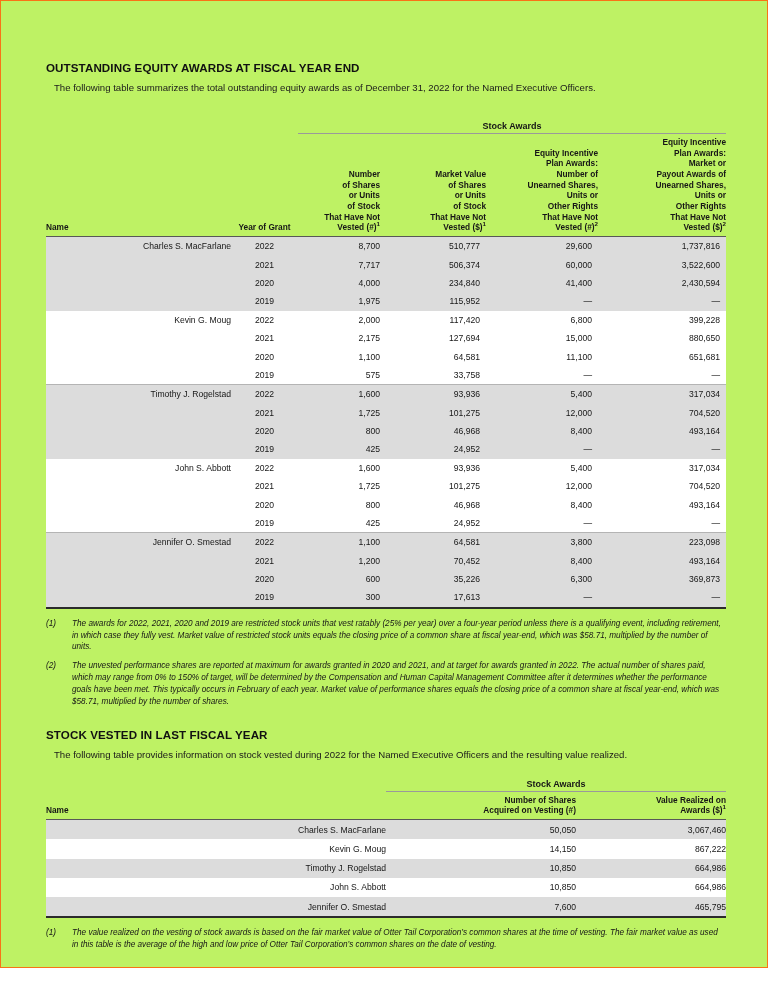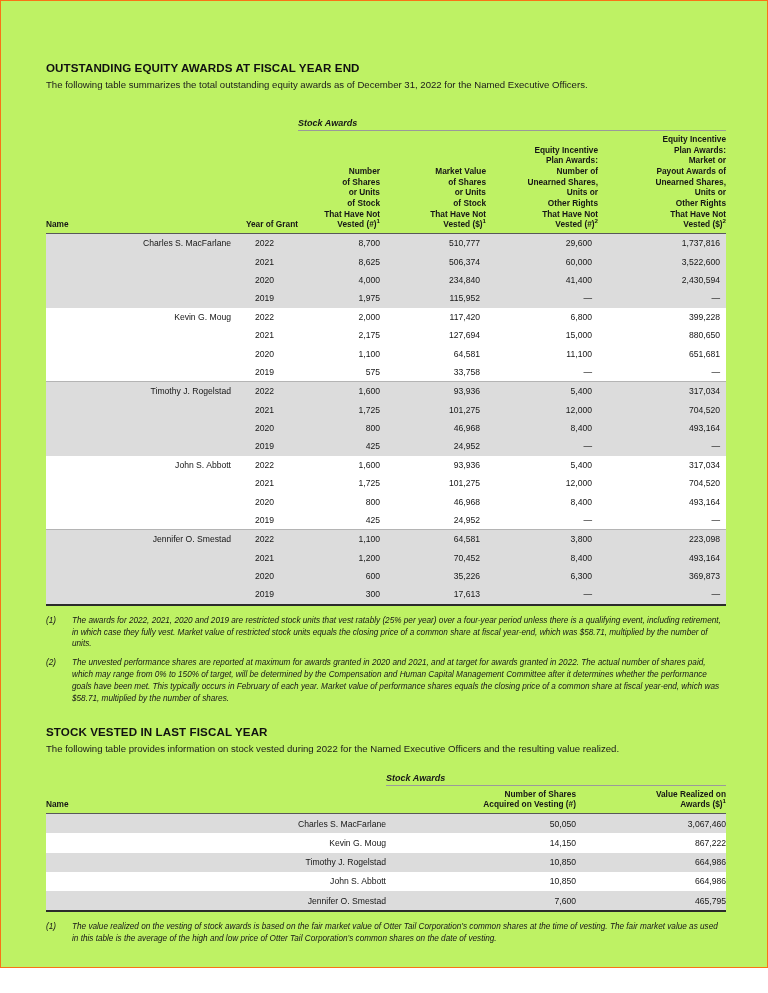--- a/index.html
+++ b/index.html
@@ -29,57 +29,56 @@
 
   h1.section-title {
     font-size: 11.6px;
     font-weight: bold;
     letter-spacing: 0.1px;
     margin: 0 0 5px 0;
     color: #111;
   }
   p.section-intro {
     font-size: 9.6px;
-    margin: 0;
+    margin: 8px;
     color: #1a1a1a;
     line-height: 1.35;
   }
 
   
   table.tbl {
     border-collapse: collapse;
     width: 100%;
     table-layout: fixed;
   }
   table.tbl td, table.tbl th {
     padding: 0;
     vertical-align: bottom;
   }
 
   .spanhdr {
     font-size: 9px;
-    font-style: italic;
     font-weight: bold;
-    text-align: left;
+    text-align: center;
     padding-bottom: 2px !important;
     border-bottom: 1px solid #9a9a9a;
   }
   .colhdr {
     font-size: 8.3px;
     font-weight: bold;
     line-height: 1.29;
     text-align: right;
     padding: 3px 0 3px 0 !important;
     border-bottom: 1px solid #585858;
   }
   .colhdr.left {
     text-align: left;
   }
   .colhdr.center {
-    text-align: right;
+    text-align: center;
   }
   sup {
     font-size: 6.2px;
     vertical-align: super;
     line-height: 0;
   }
 
   tr.shade td { background: #dcdcdc; }
   tr.plain td { background: #ffffff; }
 
@@ -206,21 +205,21 @@
             <td class="cell name">Charles S. MacFarlane</td>
             <td class="cell year">2022</td>
             <td class="cell">8,700</td>
             <td class="cell pad-r">510,777</td>
             <td class="cell pad-r">29,600</td>
             <td class="cell pad-r">1,737,816</td>
           </tr>
           <tr class="shade">
             <td class="cell name"></td>
             <td class="cell year">2021</td>
-            <td class="cell">8,625</td>
+            <td class="cell">7,717</td>
             <td class="cell pad-r">506,374</td>
             <td class="cell pad-r">60,000</td>
             <td class="cell pad-r">3,522,600</td>
           </tr>
           <tr class="shade">
             <td class="cell name"></td>
             <td class="cell year">2020</td>
             <td class="cell">4,000</td>
             <td class="cell pad-r">234,840</td>
             <td class="cell pad-r">41,400</td>

